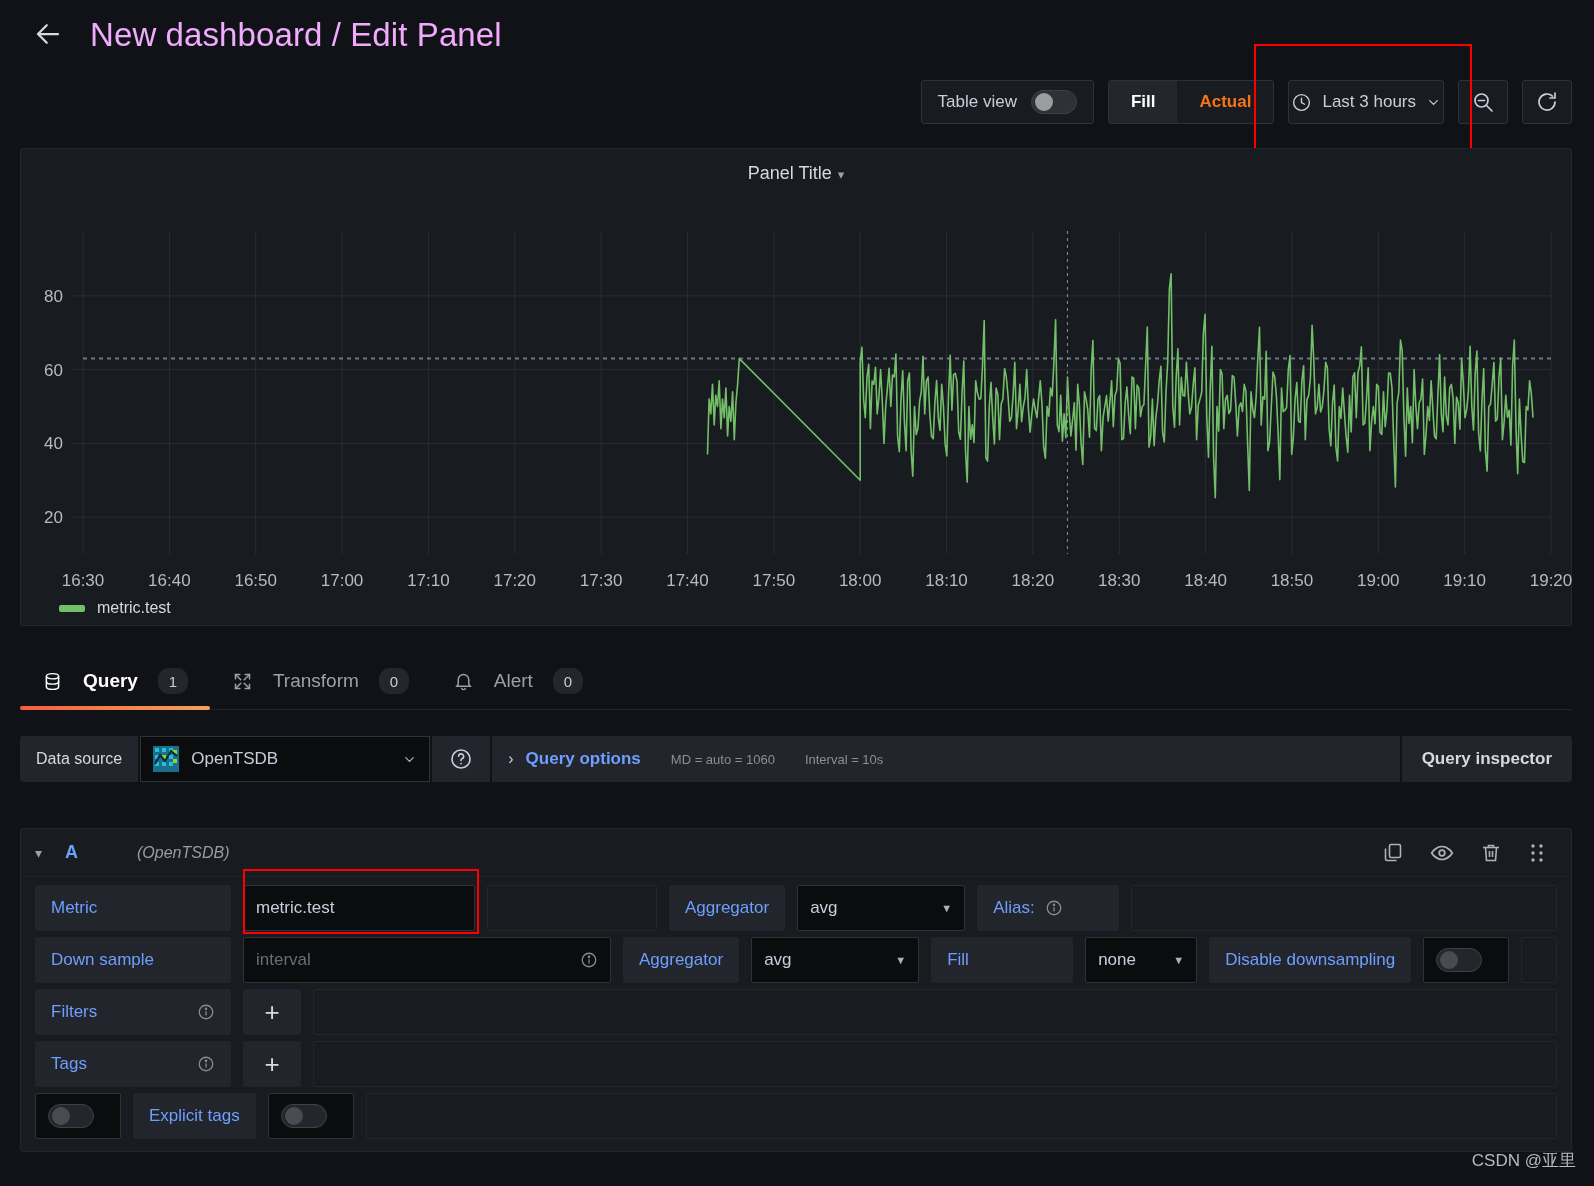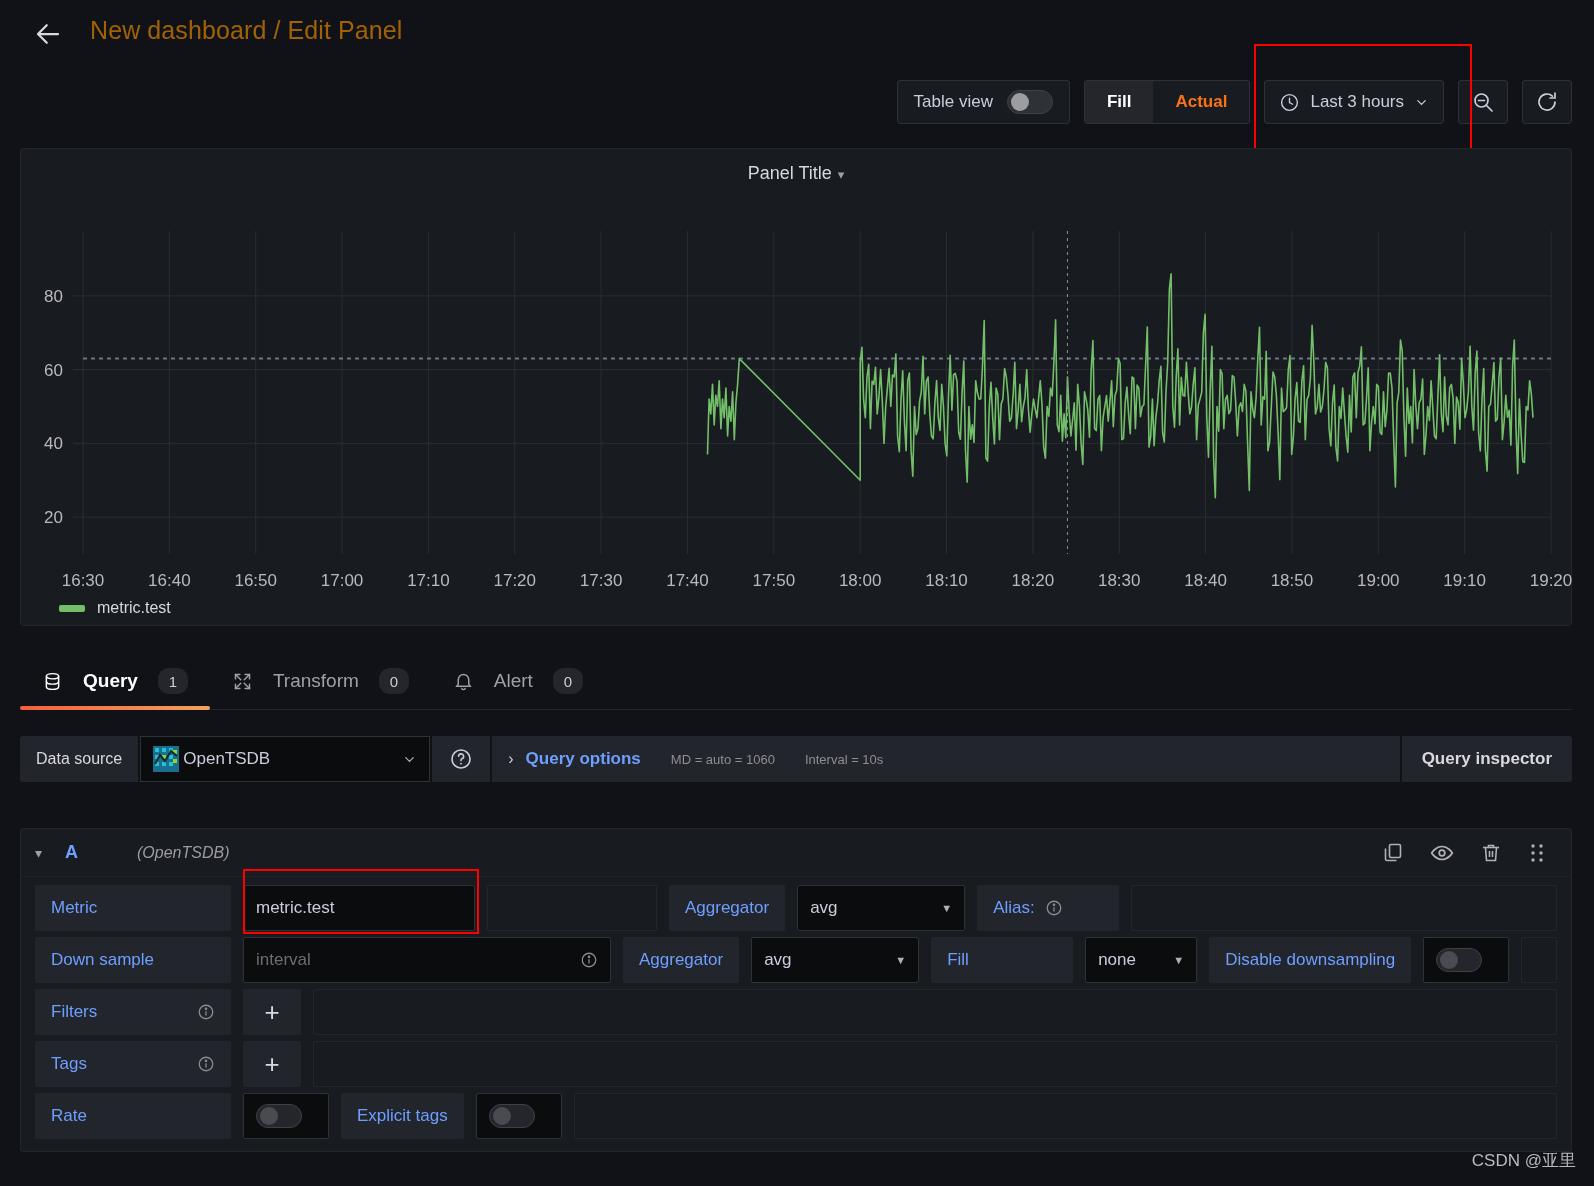--- a/index.html
+++ b/index.html
@@ -15,21 +15,21 @@
   
   .topbar { position: relative; height: 140px; }
   .back-btn {
     position: absolute; left: 28px; top: 14px;
     width: 40px; height: 40px;
     display: flex; align-items: center; justify-content: center;
     color: #d8d9de; cursor: pointer;
   }
   .page-title {
     position: absolute; left: 90px; top: 16px;
-    font-size: 25px; font-weight: 400; color: #a16207;
+    font-size: 33px; font-weight: 400; color: #f0abfc;
     letter-spacing: .1px;
   }
 
   .toolbar {
     position: absolute; right: 22px; top: 80px;
     display: flex; align-items: stretch; gap: 14px;
   }
   .tb-group {
     background: #181b1f;
     border: 1px solid #2c3235;
@@ -56,21 +56,21 @@
   .seg .seg-btn {
     height: 42px; padding: 0 22px;
     display: flex; align-items: center;
     font-size: 17px; color: #f97316; cursor: pointer;
     background: transparent; border: none;
     font-family: inherit;
     font-weight: bold;
   }
   .seg .seg-btn.active { background: #24262b; color: #ffffff; font-weight: 700; }
 
-  .tb-time { padding: 0 14px; gap: 10px; cursor: pointer; }
+  .tb-time { padding: 0 2px; gap: 10px; cursor: pointer; }
   .tb-time .txt { font-size: 17px; color: #ccccdc; }
   .tb-icon-btn {
     width: 50px; justify-content: center; cursor: pointer;
   }
 
   .red-box {
     position: absolute;
     border: 2px solid #ff0000;
     pointer-events: none;
   }
@@ -137,21 +137,21 @@
     display: flex; align-items: center; gap: 2px;
   }
   .ds-label {
     background: #22252b; height: 46px; display: flex; align-items: center;
     padding: 0 16px; font-size: 16px; color: #d8d9de;
     border-radius: 3px 0 0 3px;
   }
   .ds-picker {
     background: #0b0c0e; border: 1px solid #2c3235;
     height: 46px; width: 290px;
-    display: flex; align-items: center; gap: 4px;
+    display: flex; align-items: center; gap: 12px;
     padding: 0 12px; cursor: pointer;
   }
   .ds-picker .name { flex: 1; font-size: 17px; color: #ccccdc; }
   .ds-help {
     background: #22252b; height: 46px; width: 58px;
     display: flex; align-items: center; justify-content: center;
     cursor: pointer;
   }
   .qopts {
     background: #22252b; height: 46px; flex: 1;
@@ -560,21 +560,20 @@
                 <line x1="12" y1="11" x2="12" y2="16.5"></line>
                 <circle cx="12" cy="7.8" r=".9" fill="currentColor"></circle>
               </svg>
           </span>
         </div>
         <div class="plus-btn">+</div>
         <div class="fillarea"></div>
       </div>
 
       <div class="q-row" style="margin-bottom:0">
-        <div class="fld-label wide">Rate</div>
         <div class="toggle-cell">
           <span class="toggle dark">
               <span class="knob"></span>
             </span>
         </div>
         <div class="fld-label">Explicit tags</div>
         <div class="toggle-cell">
           <span class="toggle dark">
               <span class="knob"></span>
             </span>

